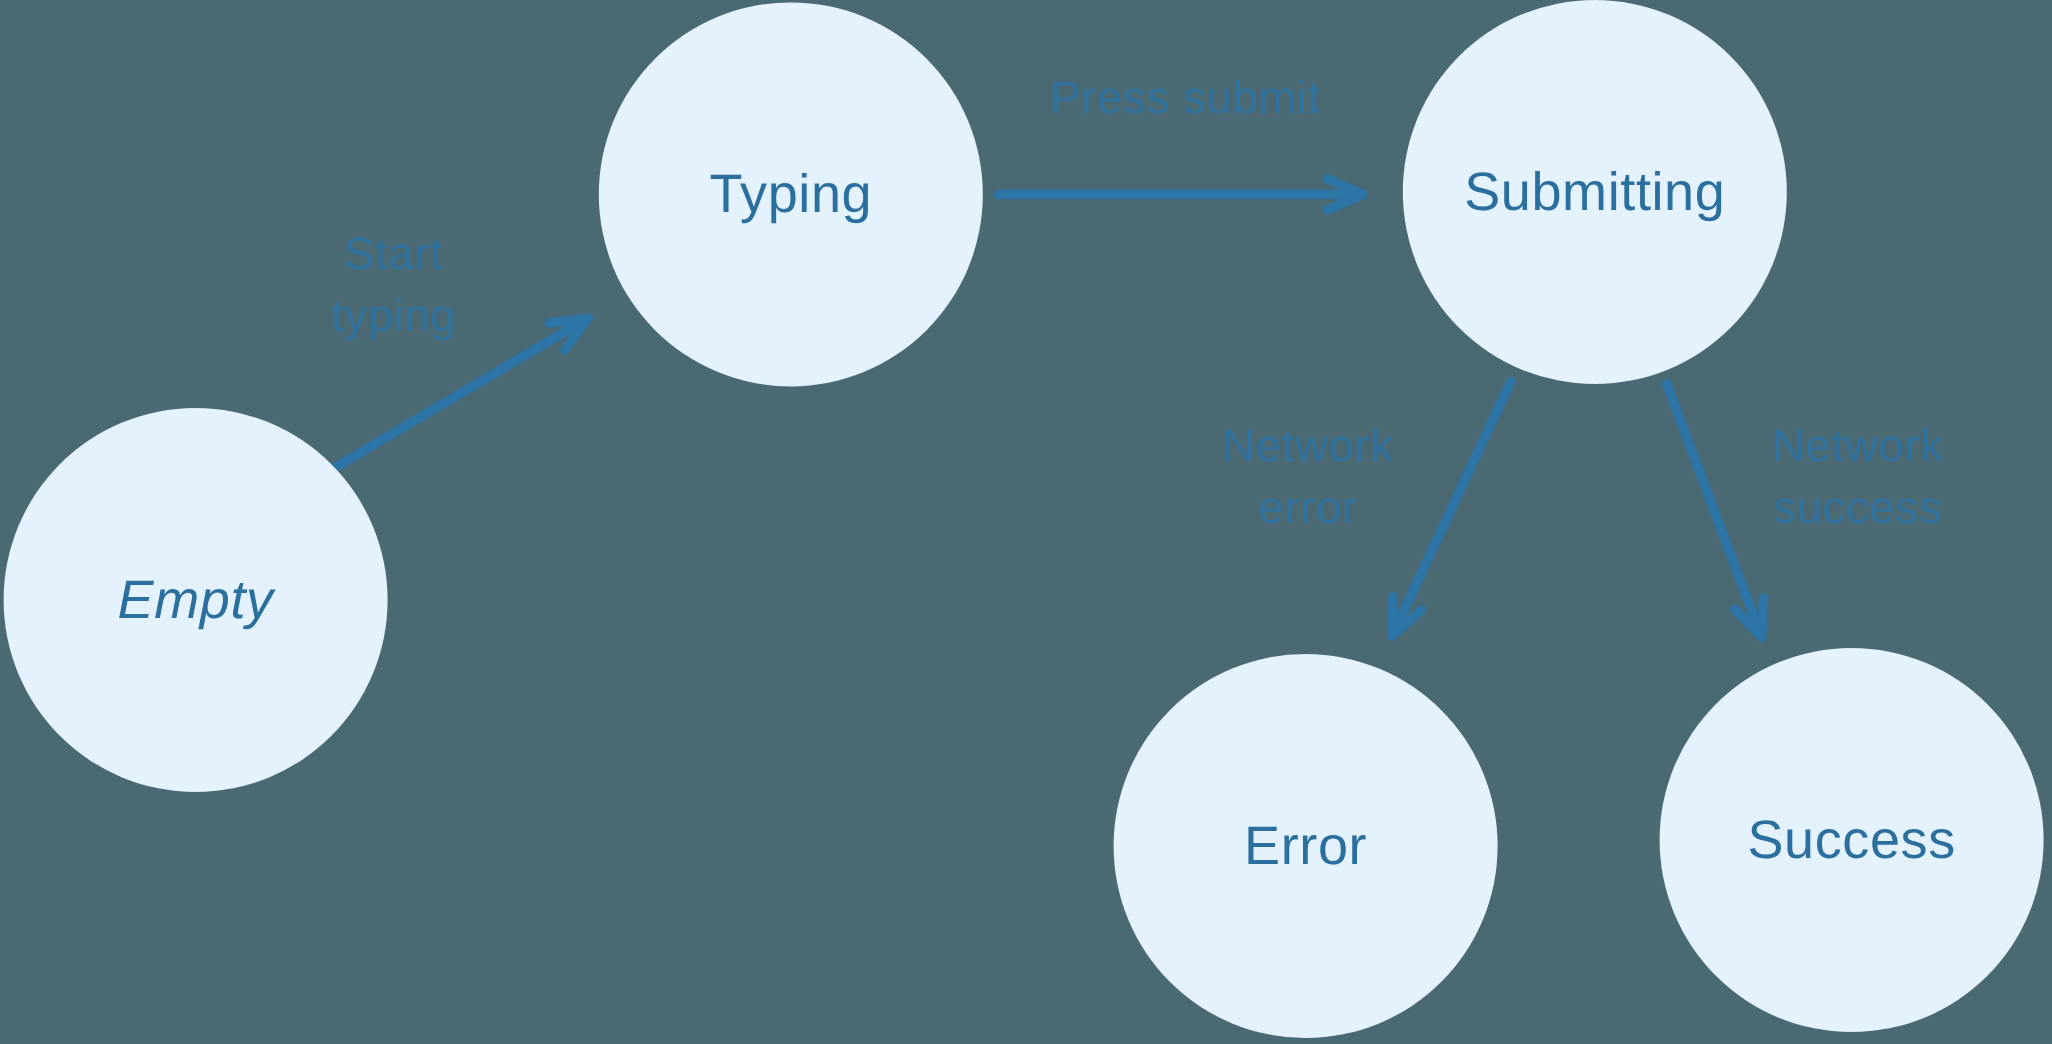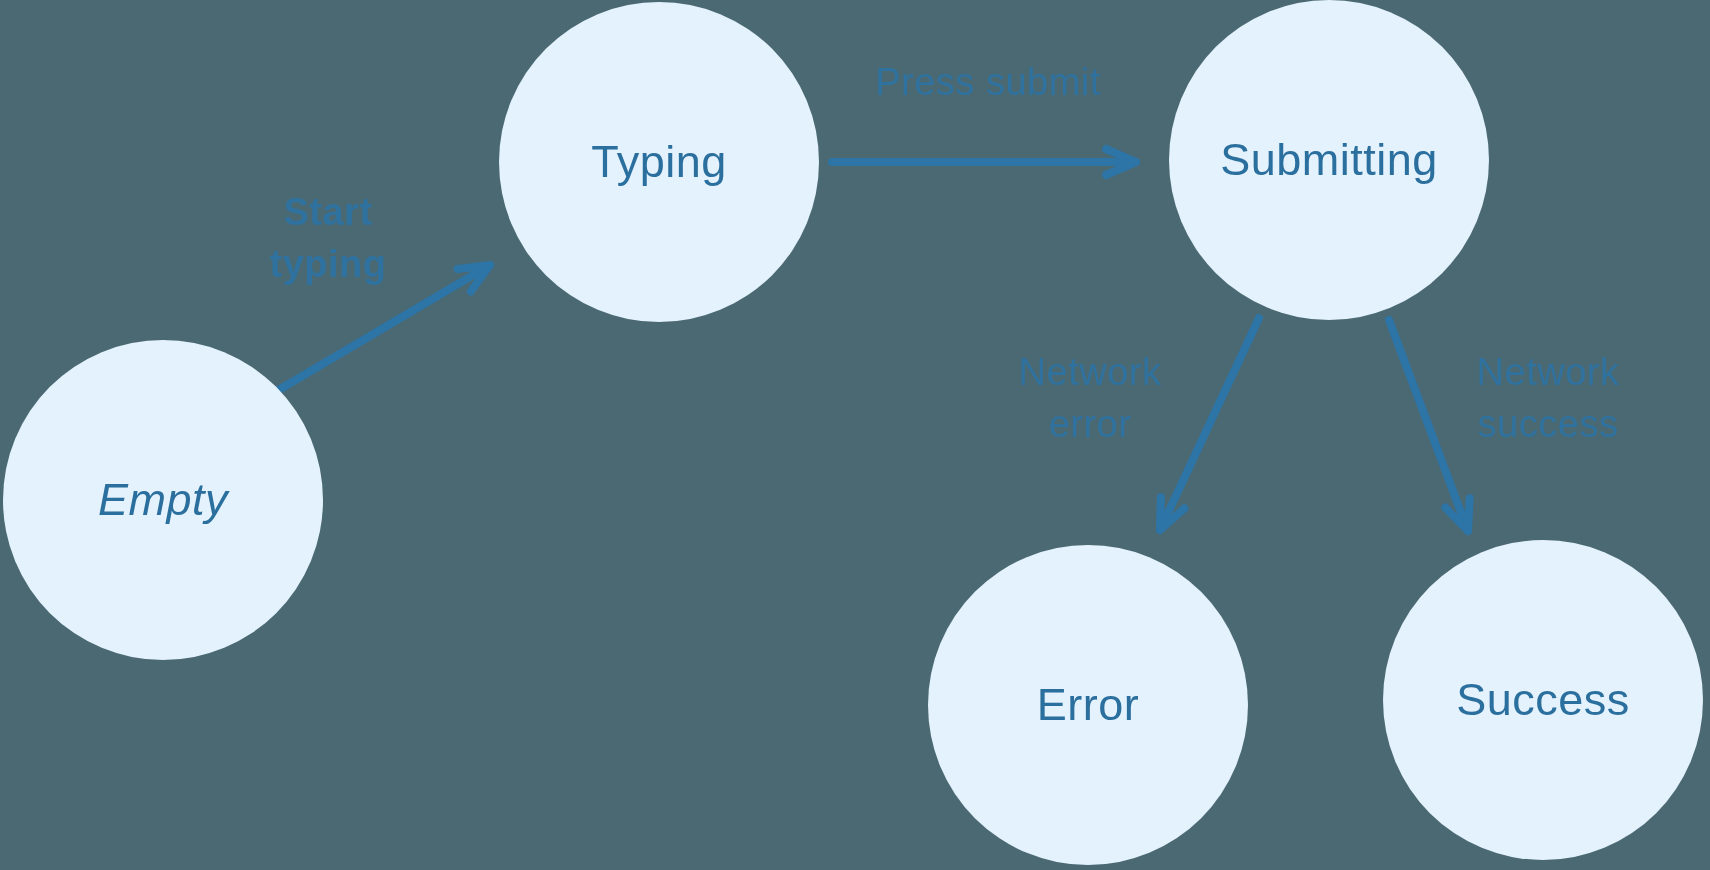--- a/index.html
+++ b/index.html
@@ -49,21 +49,21 @@
     line-height: 52px;
     text-align: center;
     letter-spacing: 0.5px;
     white-space: nowrap;
   }
   #state-empty      { left: 3px;    top: 340px; font-style: italic; }
   #state-typing     { left: 499px;  top: 2px;   }
   #state-submitting { left: 1169px; top: 0px; justify-content: center;   }
   #state-error      { left: 928px;  top: 545px; }
   #state-success    { left: 1383px; top: 540px; }
-  #label-start-typing    { left: 328px;  top: 238px; font-weight: bold; }
+  #label-start-typing    { left: 328px;  top: 238px; }
   #label-press-submit    { left: 988px;  top: 82px; text-align: right;  }
   #label-network-error   { left: 1090px; top: 398px; }
   #label-network-success { left: 1548px; top: 398px; }
 </style>
 </head>
 <body>
 
 <div class="canvas">
 
   <svg class="edges-layer" viewBox="0 0 1710 870" xmlns="http://www.w3.org/2000/svg">

